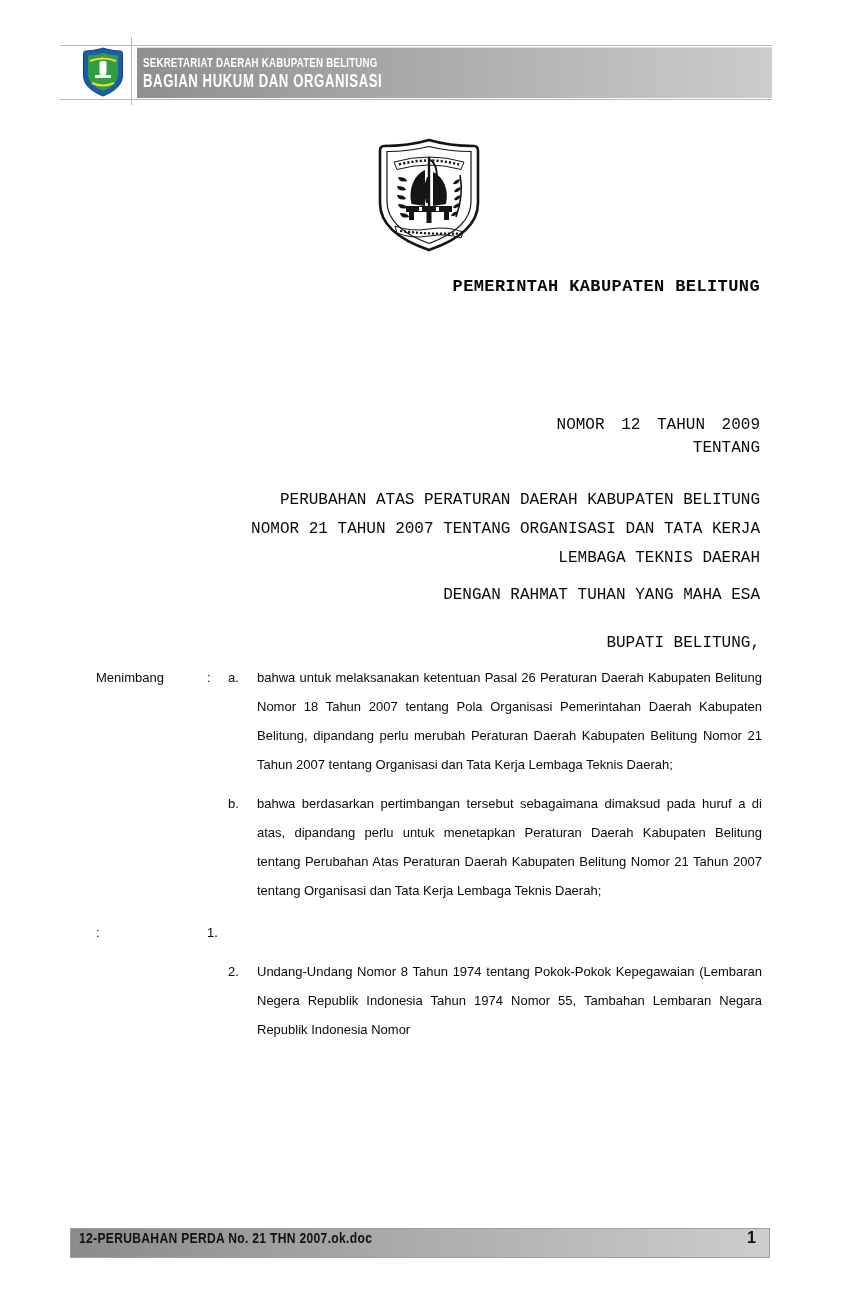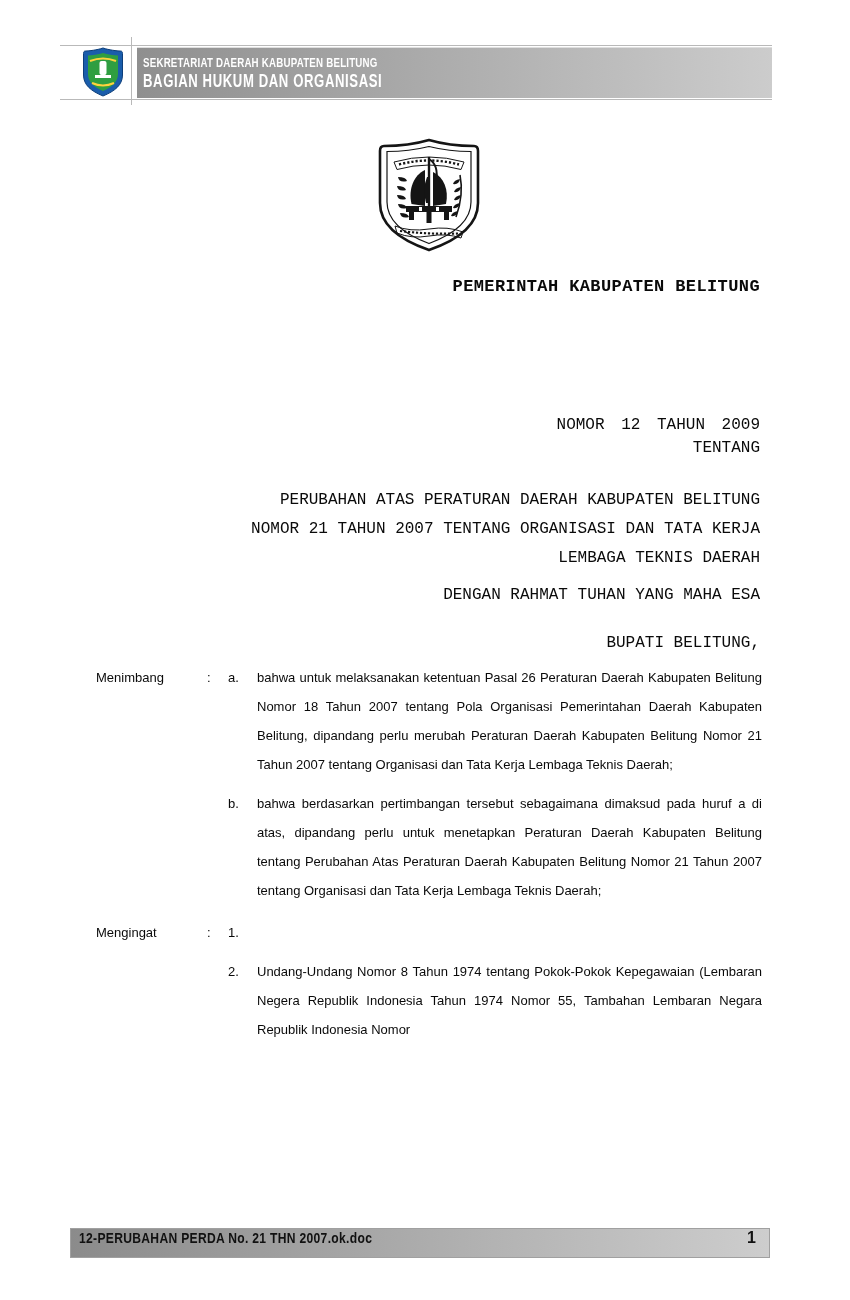--- a/index.html
+++ b/index.html
@@ -150,21 +150,20 @@
     <div class="clause-item">
       <div></div>
       <div></div>
       <div>b.</div>
       <div class="text">bahwa berdasarkan pertimbangan tersebut sebagaimana dimaksud pada huruf a di atas, dipandang perlu untuk menetapkan Peraturan Daerah Kabupaten Belitung tentang Perubahan Atas Peraturan Daerah Kabupaten Belitung Nomor 21 Tahun 2007 tentang Organisasi dan Tata Kerja Lembaga Teknis Daerah;</div>
     </div>
 
     <div class="section-gap"></div>
 
     <div class="clause-item">
-      <div>Mengingat</div>
       <div>:</div>
       <div>1.</div>
     </div>
     <div class="clause-item">
       <div></div>
       <div></div>
       <div>2.</div>
       <div class="text">Undang-Undang Nomor 8 Tahun 1974 tentang Pokok-Pokok Kepegawaian (Lembaran Negera Republik Indonesia Tahun 1974 Nomor 55, Tambahan Lembaran Negara Republik Indonesia Nomor</div>
     </div>
 

